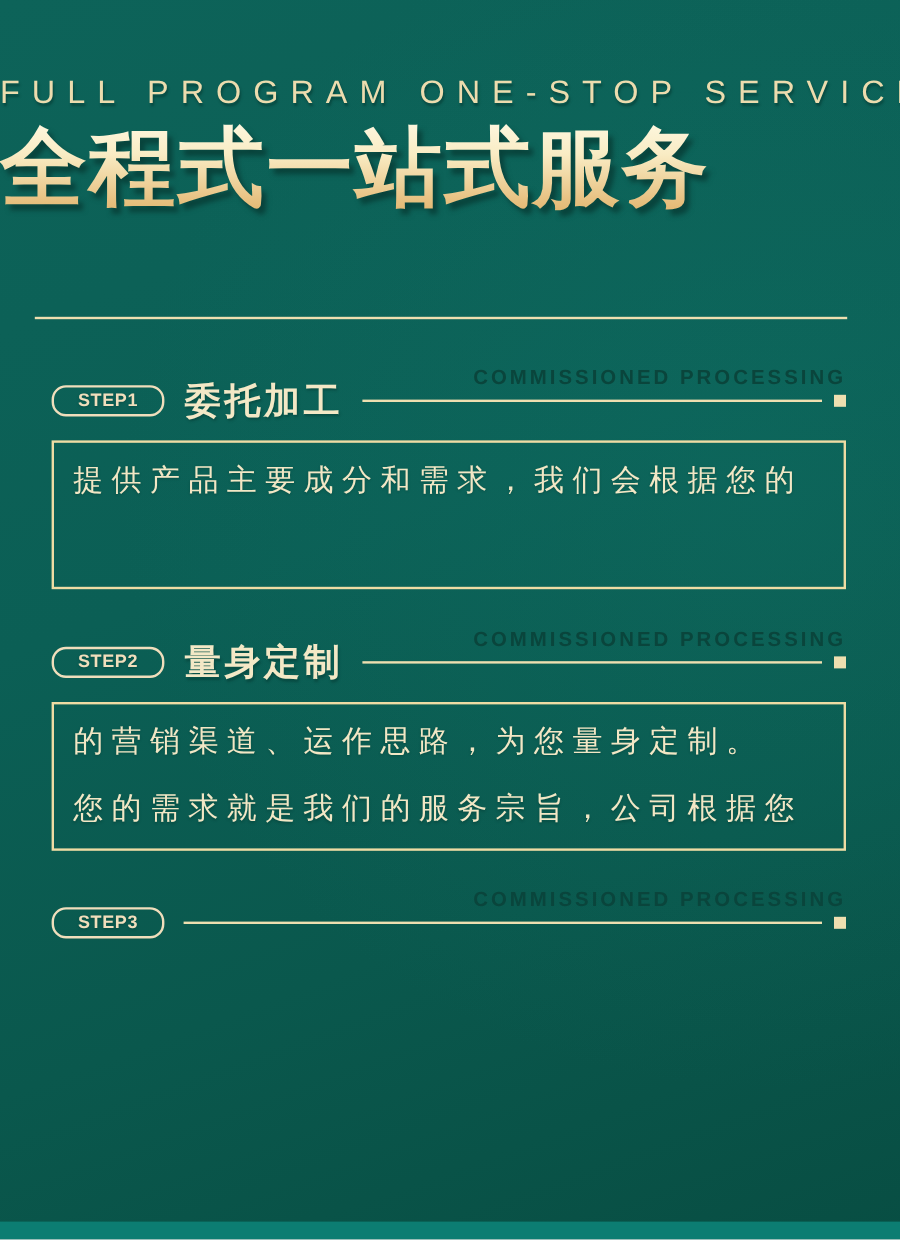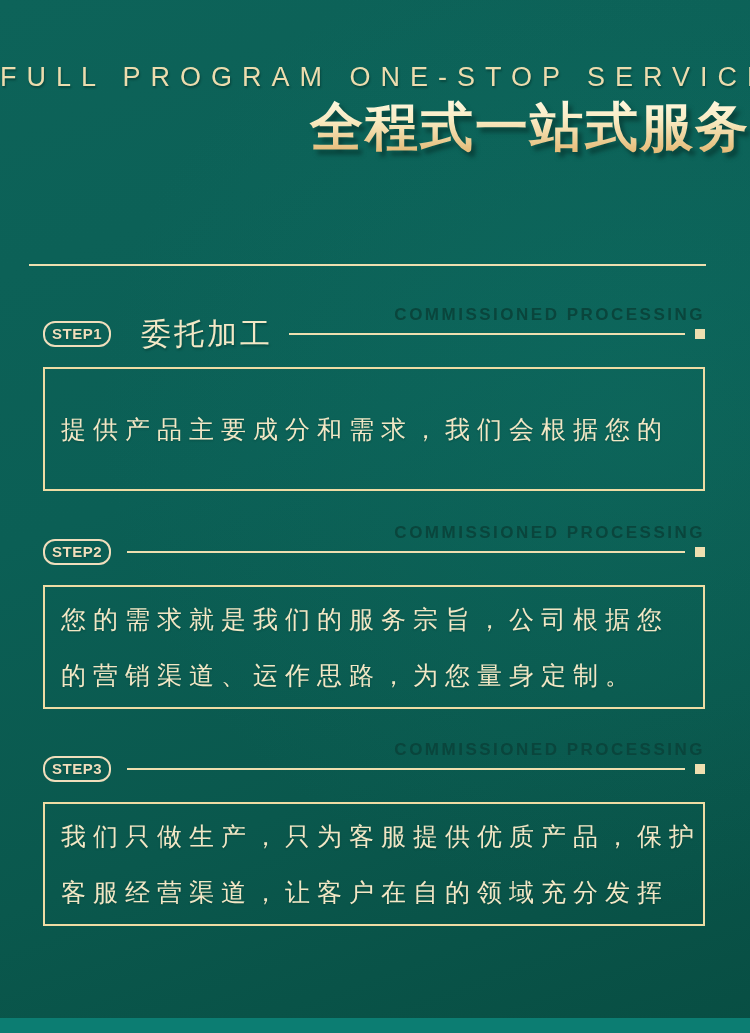--- a/index.html
+++ b/index.html
@@ -31,23 +31,23 @@
     font-weight: 400;
     letter-spacing: 10px;
     color: #ecdcae;
     text-shadow: 1px 2px 2px rgba(3,40,34,0.45);
     white-space: nowrap;
   }
 
   .cn-title {
     position: absolute;
     top: 92px; left: 0; right: 0;
-    text-align: right;
+    text-align: left;
     font-family: "DejaVu Serif", "Liberation Serif", serif;
-    font-size: 53px;
+    font-size: 72px;
     font-weight: 700;
     letter-spacing: 2px;
     background: linear-gradient(180deg, #fffbe9 0%, #f9ecc4 38%, #e7c181 78%, #ddac5e 100%);
     -webkit-background-clip: text;
     background-clip: text;
     color: transparent;
     filter: drop-shadow(4px 5px 2px rgba(3,40,34,0.55));
     white-space: nowrap;
   }
 
@@ -75,30 +75,30 @@
   }
 
   .step-badge {
     flex: 0 0 auto;
     border: 2px solid #f0debc;
     border-radius: 12px;
     color: #f0debc;
     font-size: 15px;
     font-weight: 700;
     letter-spacing: 0.5px;
-    padding: 3px 7px;
+    padding: 3px 20px;
     line-height: 16px;
     text-shadow: 0 1px 2px rgba(3,40,34,0.35);
   }
 
   .sec-title {
     flex: 0 0 auto;
-    margin-left: 30px;
+    margin-left: 17px;
     font-size: 30px;
-    font-weight: 400;
+    font-weight: 700;
     letter-spacing: 3px;
     color: #f3e8c6;
     text-shadow: 1px 2px 2px rgba(3,40,34,0.35);
     white-space: nowrap;
   }
 
   .rule-wrap {
     flex: 1 1 auto;
     position: relative;
     height: 100%;
@@ -128,21 +128,21 @@
     white-space: nowrap;
   }
 
   .sec-box {
     margin-top: 15px;
     height: 114px;
     border: 2px solid #eedca4;
     padding: 3px 16px;
     display: flex;
     flex-direction: column;
-    justify-content: center;
+    justify-content: flex-start;
   }
   .box-line {
     font-size: 25px;
     letter-spacing: 7px;
     line-height: 56px;
     color: #f2e7c5;
     font-weight: 500;
     white-space: nowrap;
     text-shadow: 0 1px 2px rgba(3,40,34,0.3);
   }
@@ -168,41 +168,38 @@
       </span>
     </div>
     <div class="sec-box">
       <div class="box-line">提供产品主要成分和需求，我们会根据您的</div>
     </div>
   </div>
 
   <div class="section s2">
     <div class="sec-header">
       <span class="step-badge">STEP2</span>
+      <span class="sec-title">量身定制</span>
       <span class="rule-wrap">
         <span class="eyebrow">COMMISSIONED PROCESSING</span>
         <span class="rule"></span>
         <span class="rule-square"></span>
       </span>
     </div>
     <div class="sec-box">
+      <div class="box-line">的营销渠道、运作思路，为您量身定制。</div>
       <div class="box-line">您的需求就是我们的服务宗旨，公司根据您</div>
-      <div class="box-line">的营销渠道、运作思路，为您量身定制。</div>
     </div>
   </div>
 
   <div class="section s3">
     <div class="sec-header">
       <span class="step-badge">STEP3</span>
       <span class="rule-wrap">
         <span class="eyebrow">COMMISSIONED PROCESSING</span>
         <span class="rule"></span>
         <span class="rule-square"></span>
       </span>
     </div>
-    <div class="sec-box">
-      <div class="box-line">我们只做生产，只为客服提供优质产品，保护</div>
-      <div class="box-line">客服经营渠道，让客户在自的领域充分发挥</div>
-    </div>
   </div>
 
   <div class="bottom-strip"></div>
 </div>
 
 </body></html>

